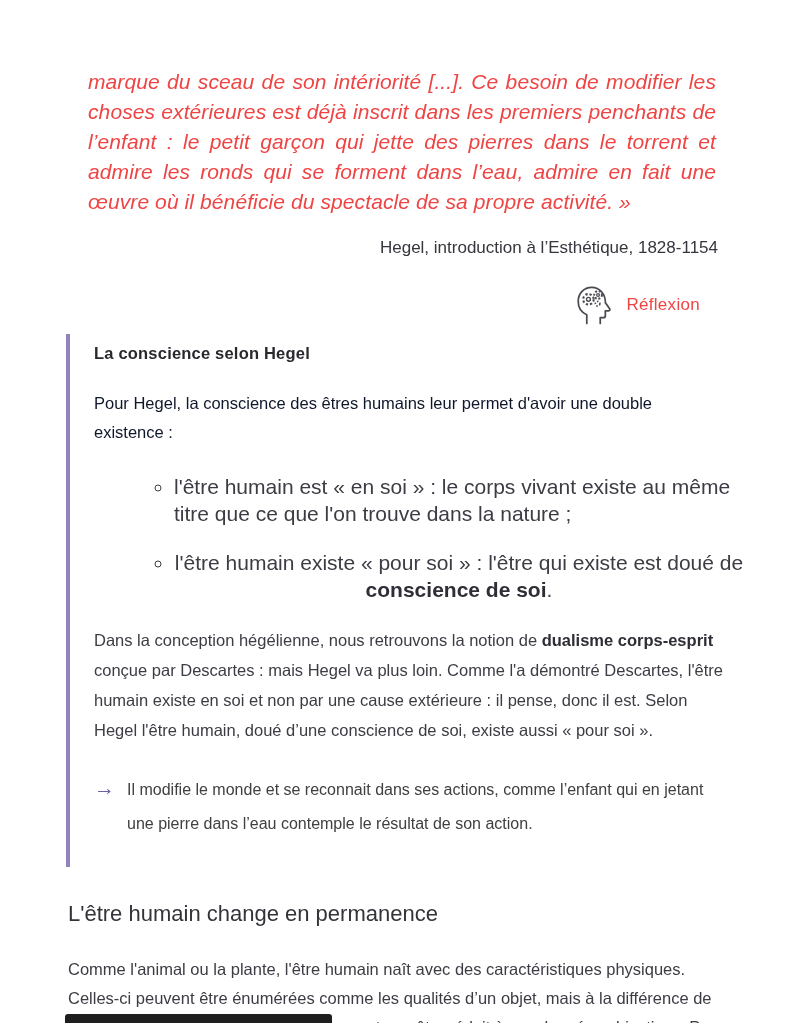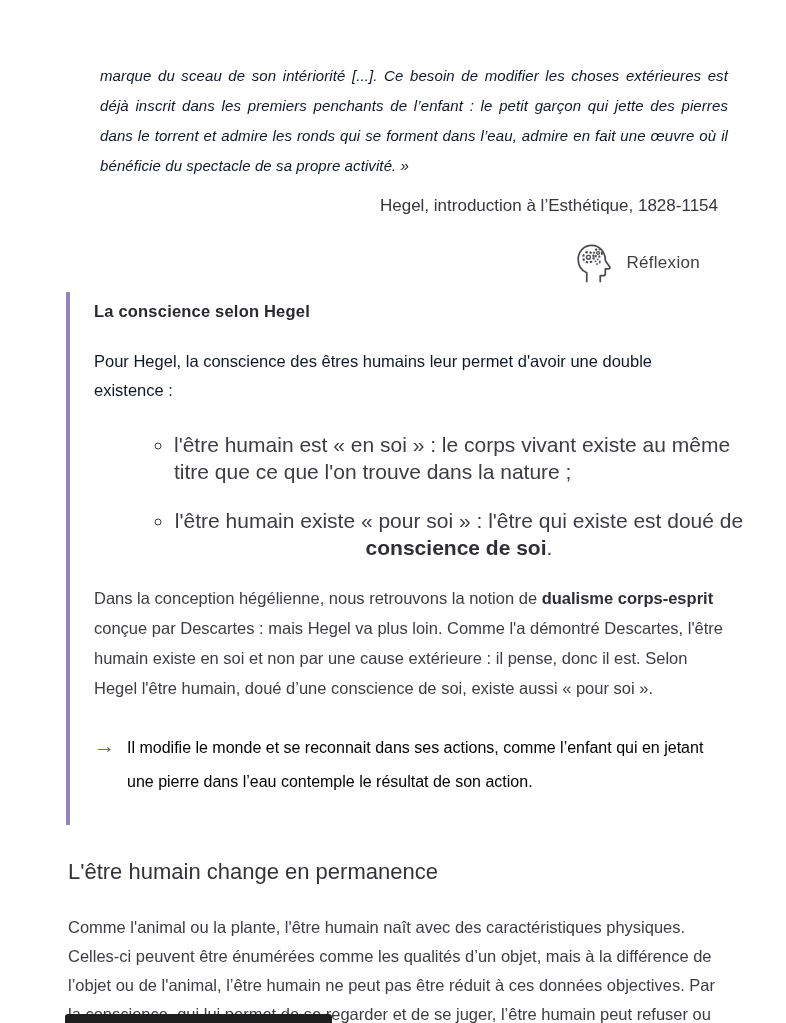--- a/index.html
+++ b/index.html
@@ -9,27 +9,27 @@
     background:#ffffff;
     font-family:"Liberation Sans", sans-serif;
     color:#3f3f47;
     overflow:hidden;
     box-sizing:border-box;
   }
   .content{padding:46px 68px 0 68px;box-sizing:border-box;}
 
   
   .quote{
-    margin-left:32px;
+    margin-left:20px;
     width:628px;
     font-style:italic;
-    font-size:15px;
+    font-size:21px;
     line-height:30px;
     text-align:justify;
-    color:#0f172a;
+    color:#ef4444;
     letter-spacing:.1px;
   }
 
   
   .attribution{
     margin-top:14px;
     width:650px;
     text-align:right;
     font-size:17px;
     color:#36363e;
@@ -41,21 +41,21 @@
     margin:24px 18px 6px 0;
     display:flex;
     justify-content:flex-end;
     align-items:center;
     gap:10px;
     height:46px;
   }
   .reflexion-row svg{display:block;}
   .reflexion-label{
     font-size:17px;
-    color:#404040;
+    color:#ef4444;
     letter-spacing:.3px;
   }
 
   
   .callout{
     margin-left:-2px;
     border-left:4px solid #9184bd;
     padding:10px 0 26px 24px;
     width:648px;
     box-sizing:border-box;
@@ -103,21 +103,21 @@
   }
   .arrow-glyph{
     color:#6f5fa8;
     font-size:21px;
     line-height:30px;
     flex:0 0 auto;
   }
   .arrow-text{
     font-size:16px;
     line-height:34px;
-    color:#000000;
+    color:#404040;
     width:600px;
   }
 
   
   .section-heading{
     margin-top:34px;
     font-size:22px;
     font-weight:normal;
     color:#333339;
   }

